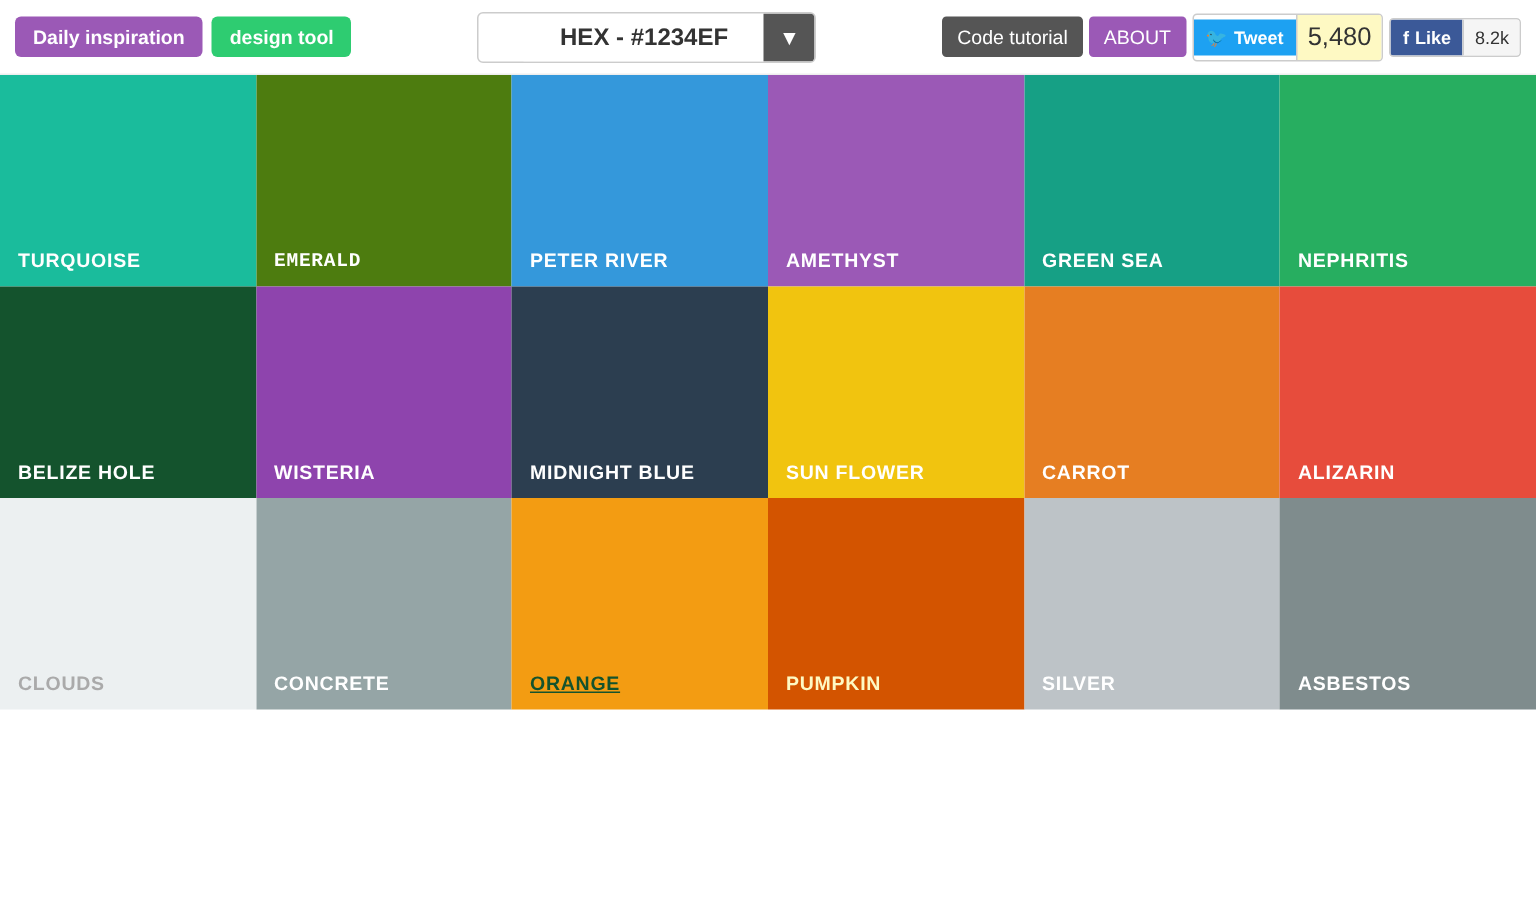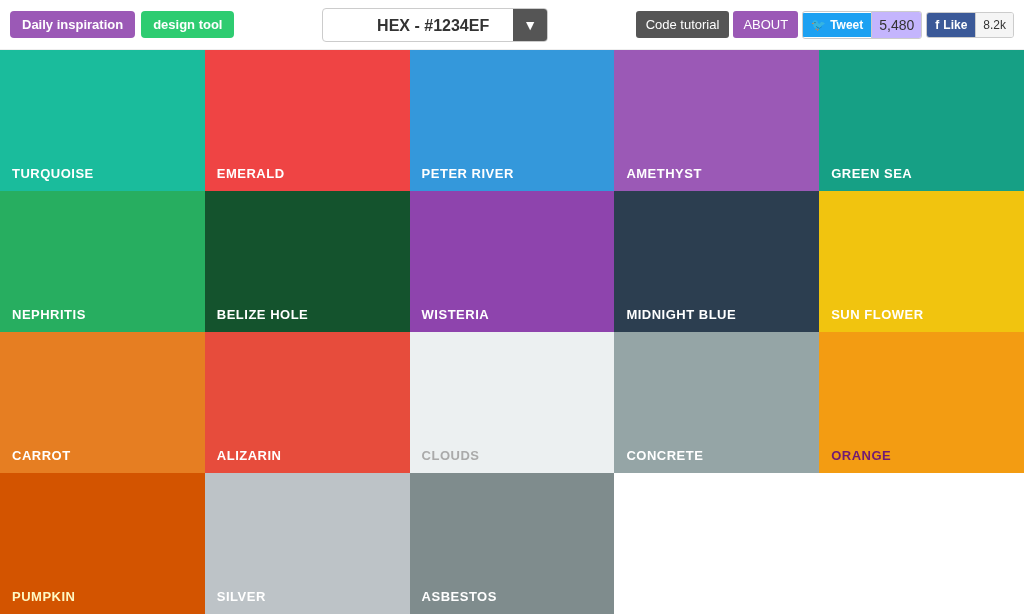--- a/index.html
+++ b/index.html
@@ -91,23 +91,23 @@
       background: #1da1f2;
       color: #fff;
       font-size: 12px;
       font-weight: bold;
       padding: 5px 8px;
       display: flex;
       align-items: center;
       gap: 4px;
     }
     .social-count {
-      background: #c4b5fd;
+      background: #fef9c3;
       color: #333;
-      font-size: 14px;
+      font-size: 17px;
       padding: 5px 7px;
       border-left: 1px solid #ccc;
     }
     .fb-label {
       background: #3b5998;
       color: #fff;
       font-size: 12px;
       font-weight: bold;
       padding: 5px 8px;
       display: flex;
@@ -118,21 +118,21 @@
       background: #f5f5f5;
       color: #333;
       font-size: 12px;
       padding: 5px 7px;
       border-left: 1px solid #ccc;
     }
 
     
     #color-grid {
       display: grid;
-      grid-template-columns: repeat(5, 1fr);
+      grid-template-columns: repeat(6, 1fr);
       grid-template-rows: repeat(4, 1fr);
       height: calc(614px - 50px);
     }
 
     .color-cell {
       display: flex;
       align-items: flex-end;
       padding: 10px 12px;
       cursor: pointer;
     }
@@ -174,21 +174,21 @@
       </span>
       <span class="fb-count">8.2k</span>
     </div>
   </div>
 </div>
 
 <div id="color-grid">
 <div class="color-cell" style="background-color: rgb(26, 188, 156);">
       <span style="color: rgb(255, 255, 255);">TURQUOISE</span>
     </div>
-    <div class="color-cell" style="background-color: #ef4444;">
+    <div class="color-cell" style="background-color: #4d7c0f; font-family: Liberation Mono, monospace;">
       <span style="color: rgb(255, 255, 255);">EMERALD</span>
     </div>
     <div class="color-cell" style="background-color: rgb(52, 152, 219);">
       <span style="color: rgb(255, 255, 255);">PETER RIVER</span>
     </div>
     <div class="color-cell" style="background-color: rgb(155, 89, 182); text-align: center;">
       <span style="color: rgb(255, 255, 255);">AMETHYST</span>
     </div>
     <div class="color-cell" style="background-color: rgb(22, 160, 133);">
       <span style="color: rgb(255, 255, 255);">GREEN SEA</span>
@@ -214,21 +214,21 @@
     <div class="color-cell" style="background-color: rgb(231, 76, 60);">
       <span style="color: rgb(255, 255, 255);">ALIZARIN</span>
     </div>
     <div class="color-cell" style="background-color: rgb(236, 240, 241);">
       <span style="color: rgb(170, 170, 170);">CLOUDS</span>
     </div>
     <div class="color-cell" style="background-color: rgb(149, 165, 166);">
       <span style="color: rgb(255, 255, 255);">CONCRETE</span>
     </div>
     <div class="color-cell" style="background-color: rgb(243, 156, 18);">
-      <span style="color: #701a75;">ORANGE</span>
+      <span style="color: #14532d; text-decoration: underline;">ORANGE</span>
     </div>
     <div class="color-cell" style="background-color: rgb(211, 84, 0);">
       <span style="color: #fef9c3;">PUMPKIN</span>
     </div>
     <div class="color-cell" style="background-color: rgb(189, 195, 199);">
       <span style="color: rgb(255, 255, 255); text-align: center;">SILVER</span>
     </div>
     <div class="color-cell" style="background-color: rgb(127, 140, 141);">
       <span style="color: rgb(255, 255, 255);">ASBESTOS</span>
     </div>

